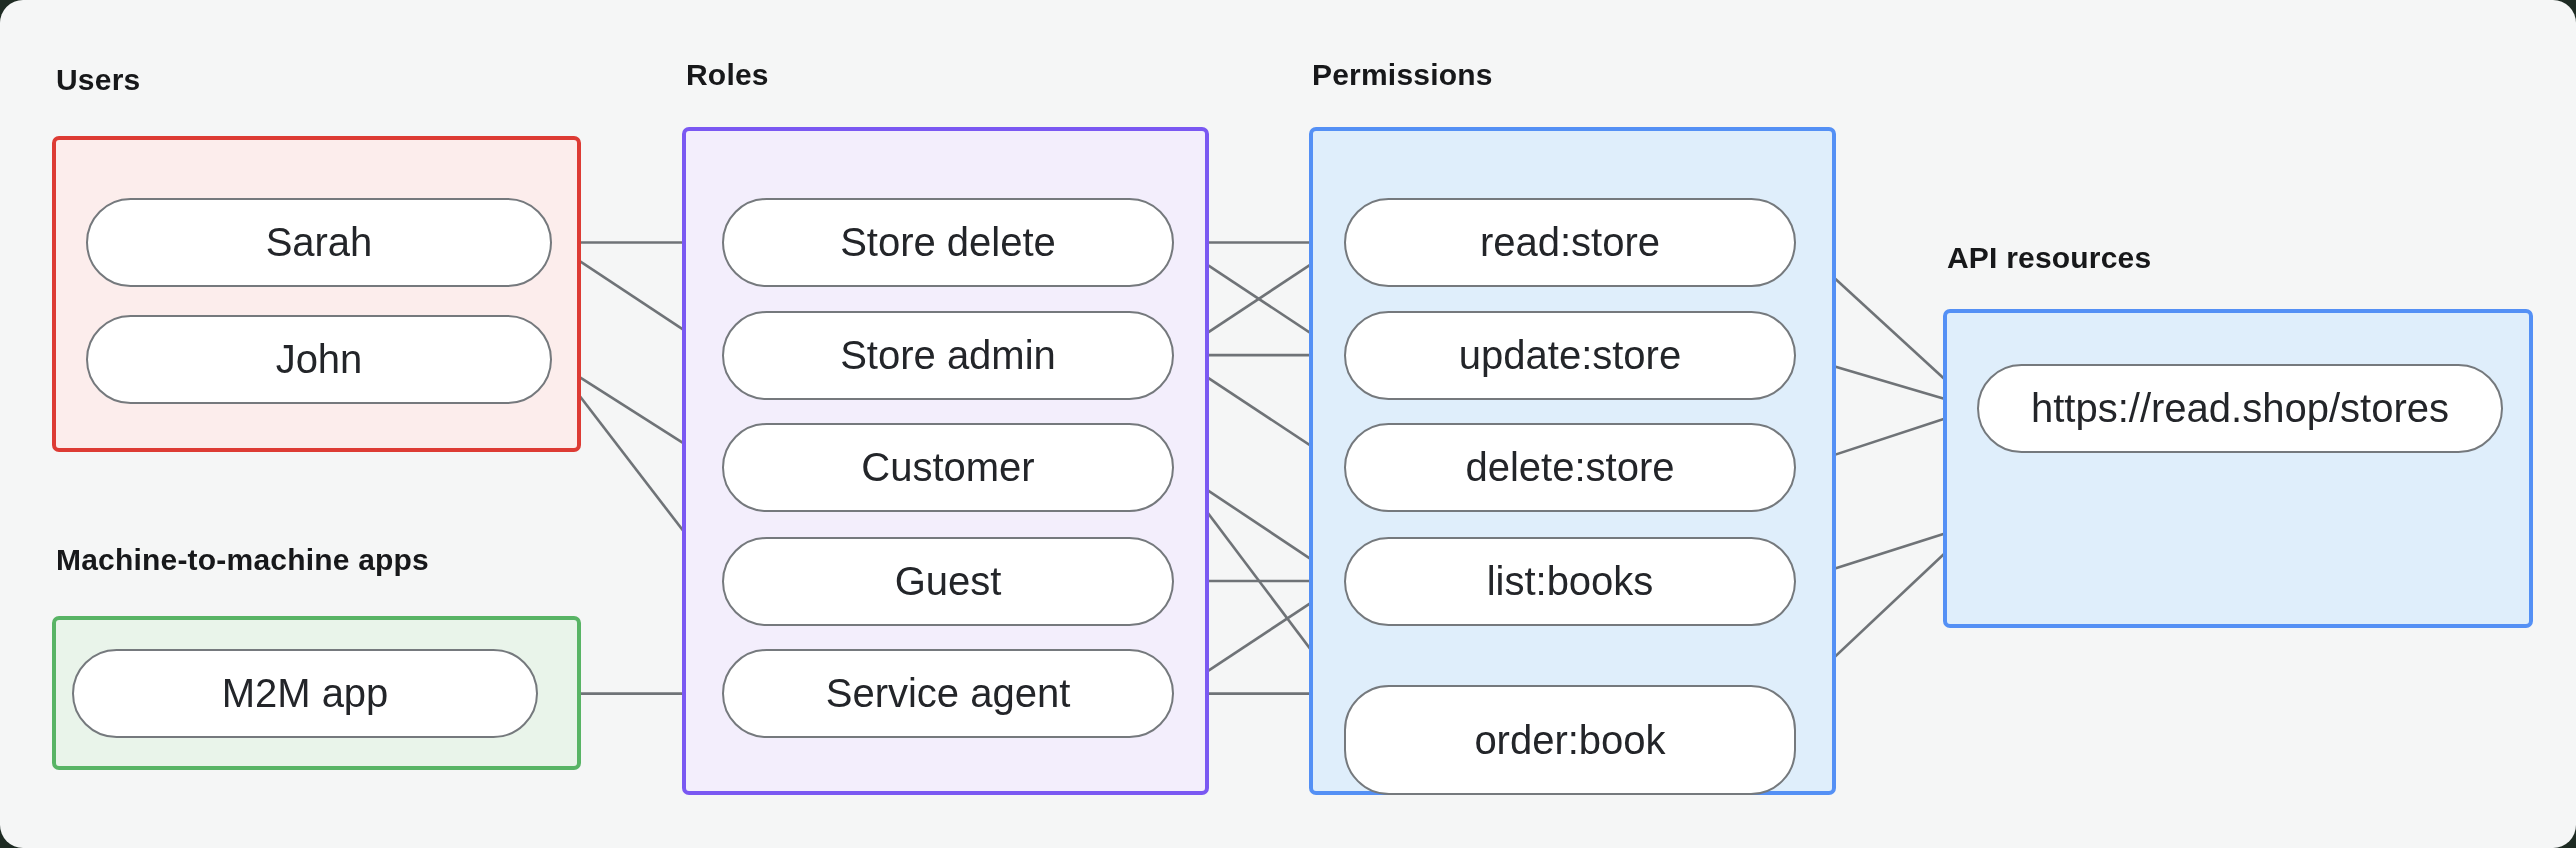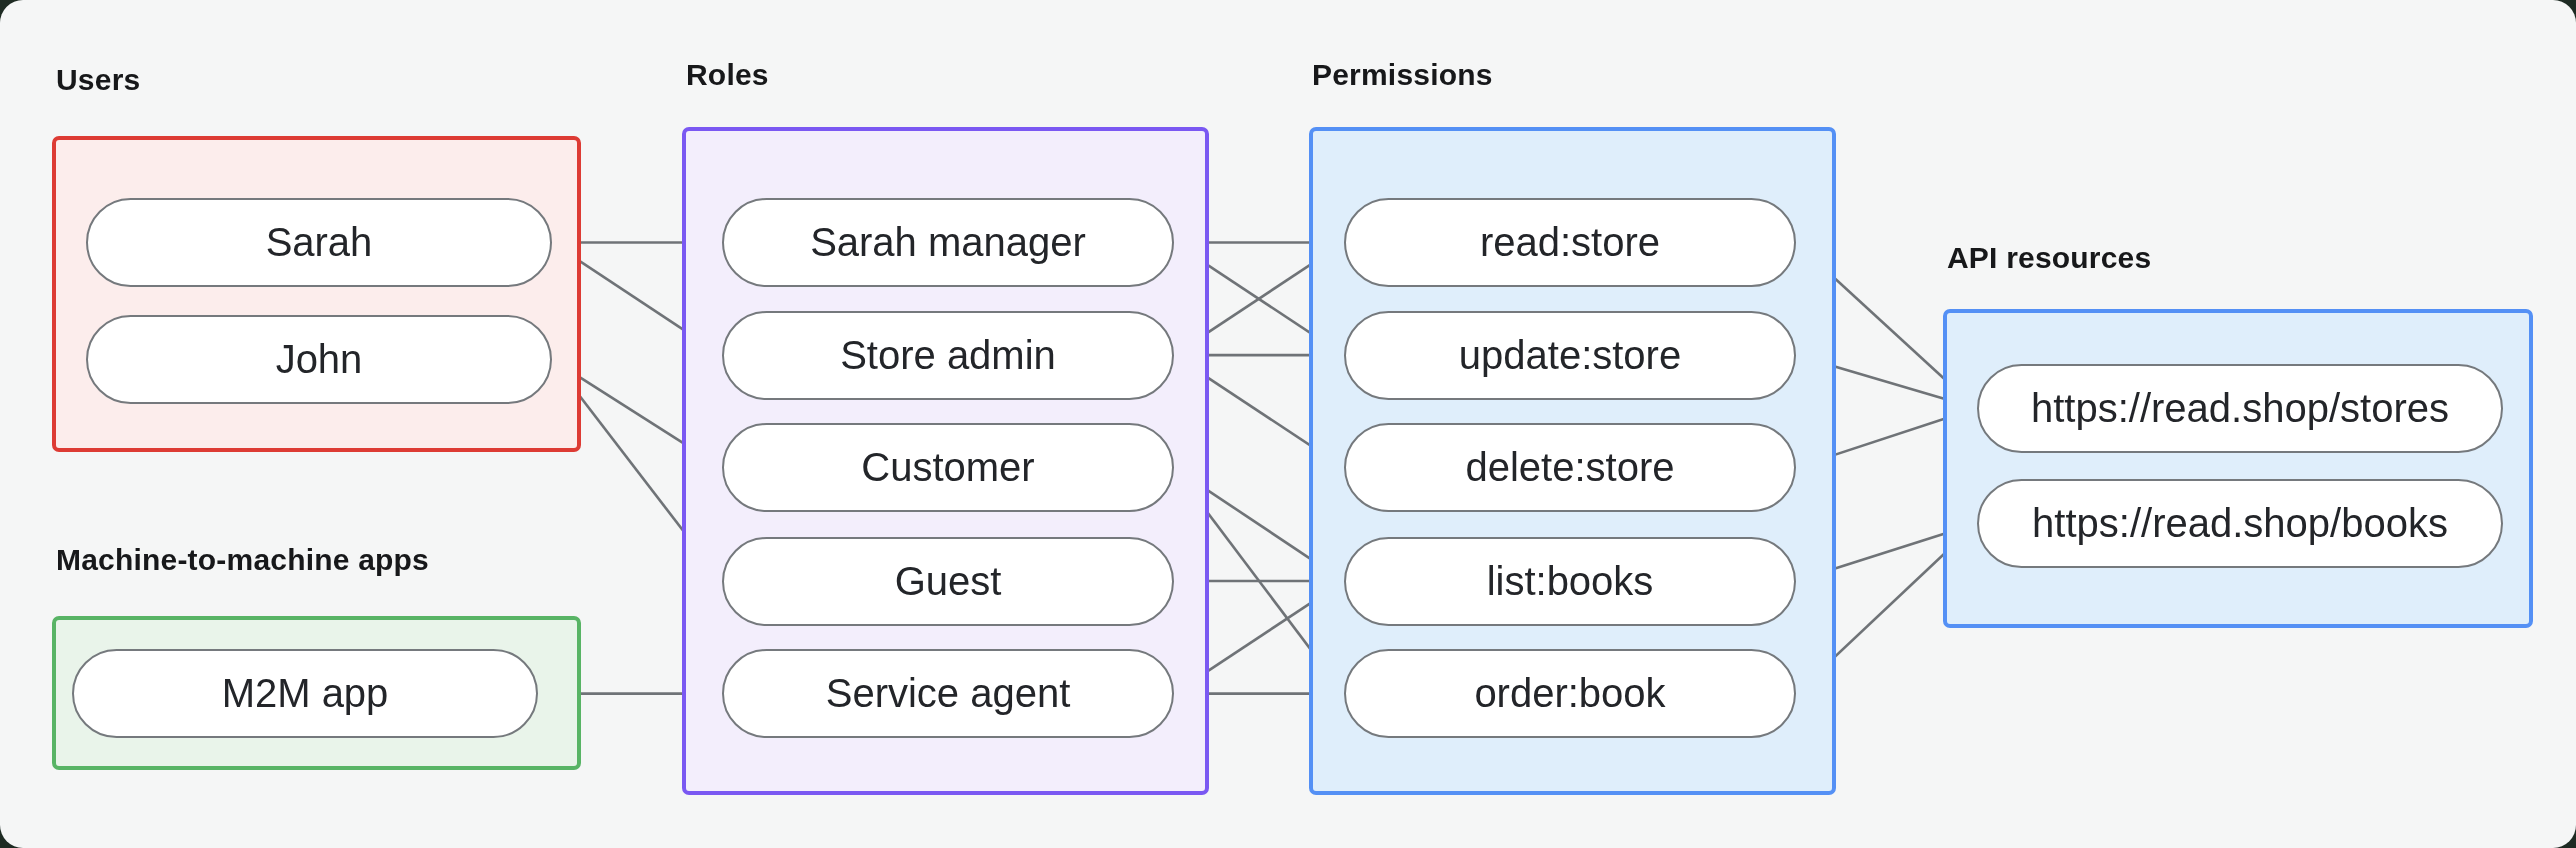--- a/index.html
+++ b/index.html
@@ -107,29 +107,28 @@
   <div class="group-box users"></div>
   <div class="group-box m2m"></div>
   <div class="group-box roles"></div>
   <div class="group-box permissions"></div>
   <div class="group-box api"></div>
 
   <div class="pill" style="left: 86px; top: 198px; width: 466px; height: 89px;">Sarah</div>
   <div class="pill" style="left: 86px; top: 315px; width: 466px; height: 89px;">John</div>
   <div class="pill" style="left: 72px; top: 649px; width: 466px; height: 89px;">M2M app</div>
 
-  <div class="pill" style="left: 722px; top: 198px; width: 452px; height: 89px;">Sarah manager</div>
+  <div class="pill" style="left: 722px; top: 198px; width: 452px; height: 89px;">Store delete</div>
   <div class="pill" style="left: 722px; top: 311px; width: 452px; height: 89px;">Store admin</div>
   <div class="pill" style="left: 722px; top: 423px; width: 452px; height: 89px;">Customer</div>
   <div class="pill" style="left: 722px; top: 537px; width: 452px; height: 89px;">Guest</div>
   <div class="pill" style="left: 722px; top: 649px; width: 452px; height: 89px;">Service agent</div>
 
   <div class="pill" style="left: 1344px; top: 198px; width: 452px; height: 89px;">read:store</div>
   <div class="pill" style="left: 1344px; top: 311px; width: 452px; height: 89px;">update:store</div>
   <div class="pill" style="left: 1344px; top: 423px; width: 452px; height: 89px;">delete:store</div>
   <div class="pill" style="left: 1344px; top: 537px; width: 452px; height: 89px;">list:books</div>
-  <div class="pill" style="left: 1344px; top: 649px; width: 452px; height: 89px;">order:book</div>
+  <div class="pill" style="left: 1344px; top: 685px; width: 452px; height: 110px;">order:book</div>
 
   <div class="pill" style="left: 1977px; top: 364px; width: 526px; height: 89px;">https://read.shop/stores</div>
-  <div class="pill" style="left: 1977px; top: 479px; width: 526px; height: 89px;">https://read.shop/books</div>
 
 </div>
 
 
 </body></html>

